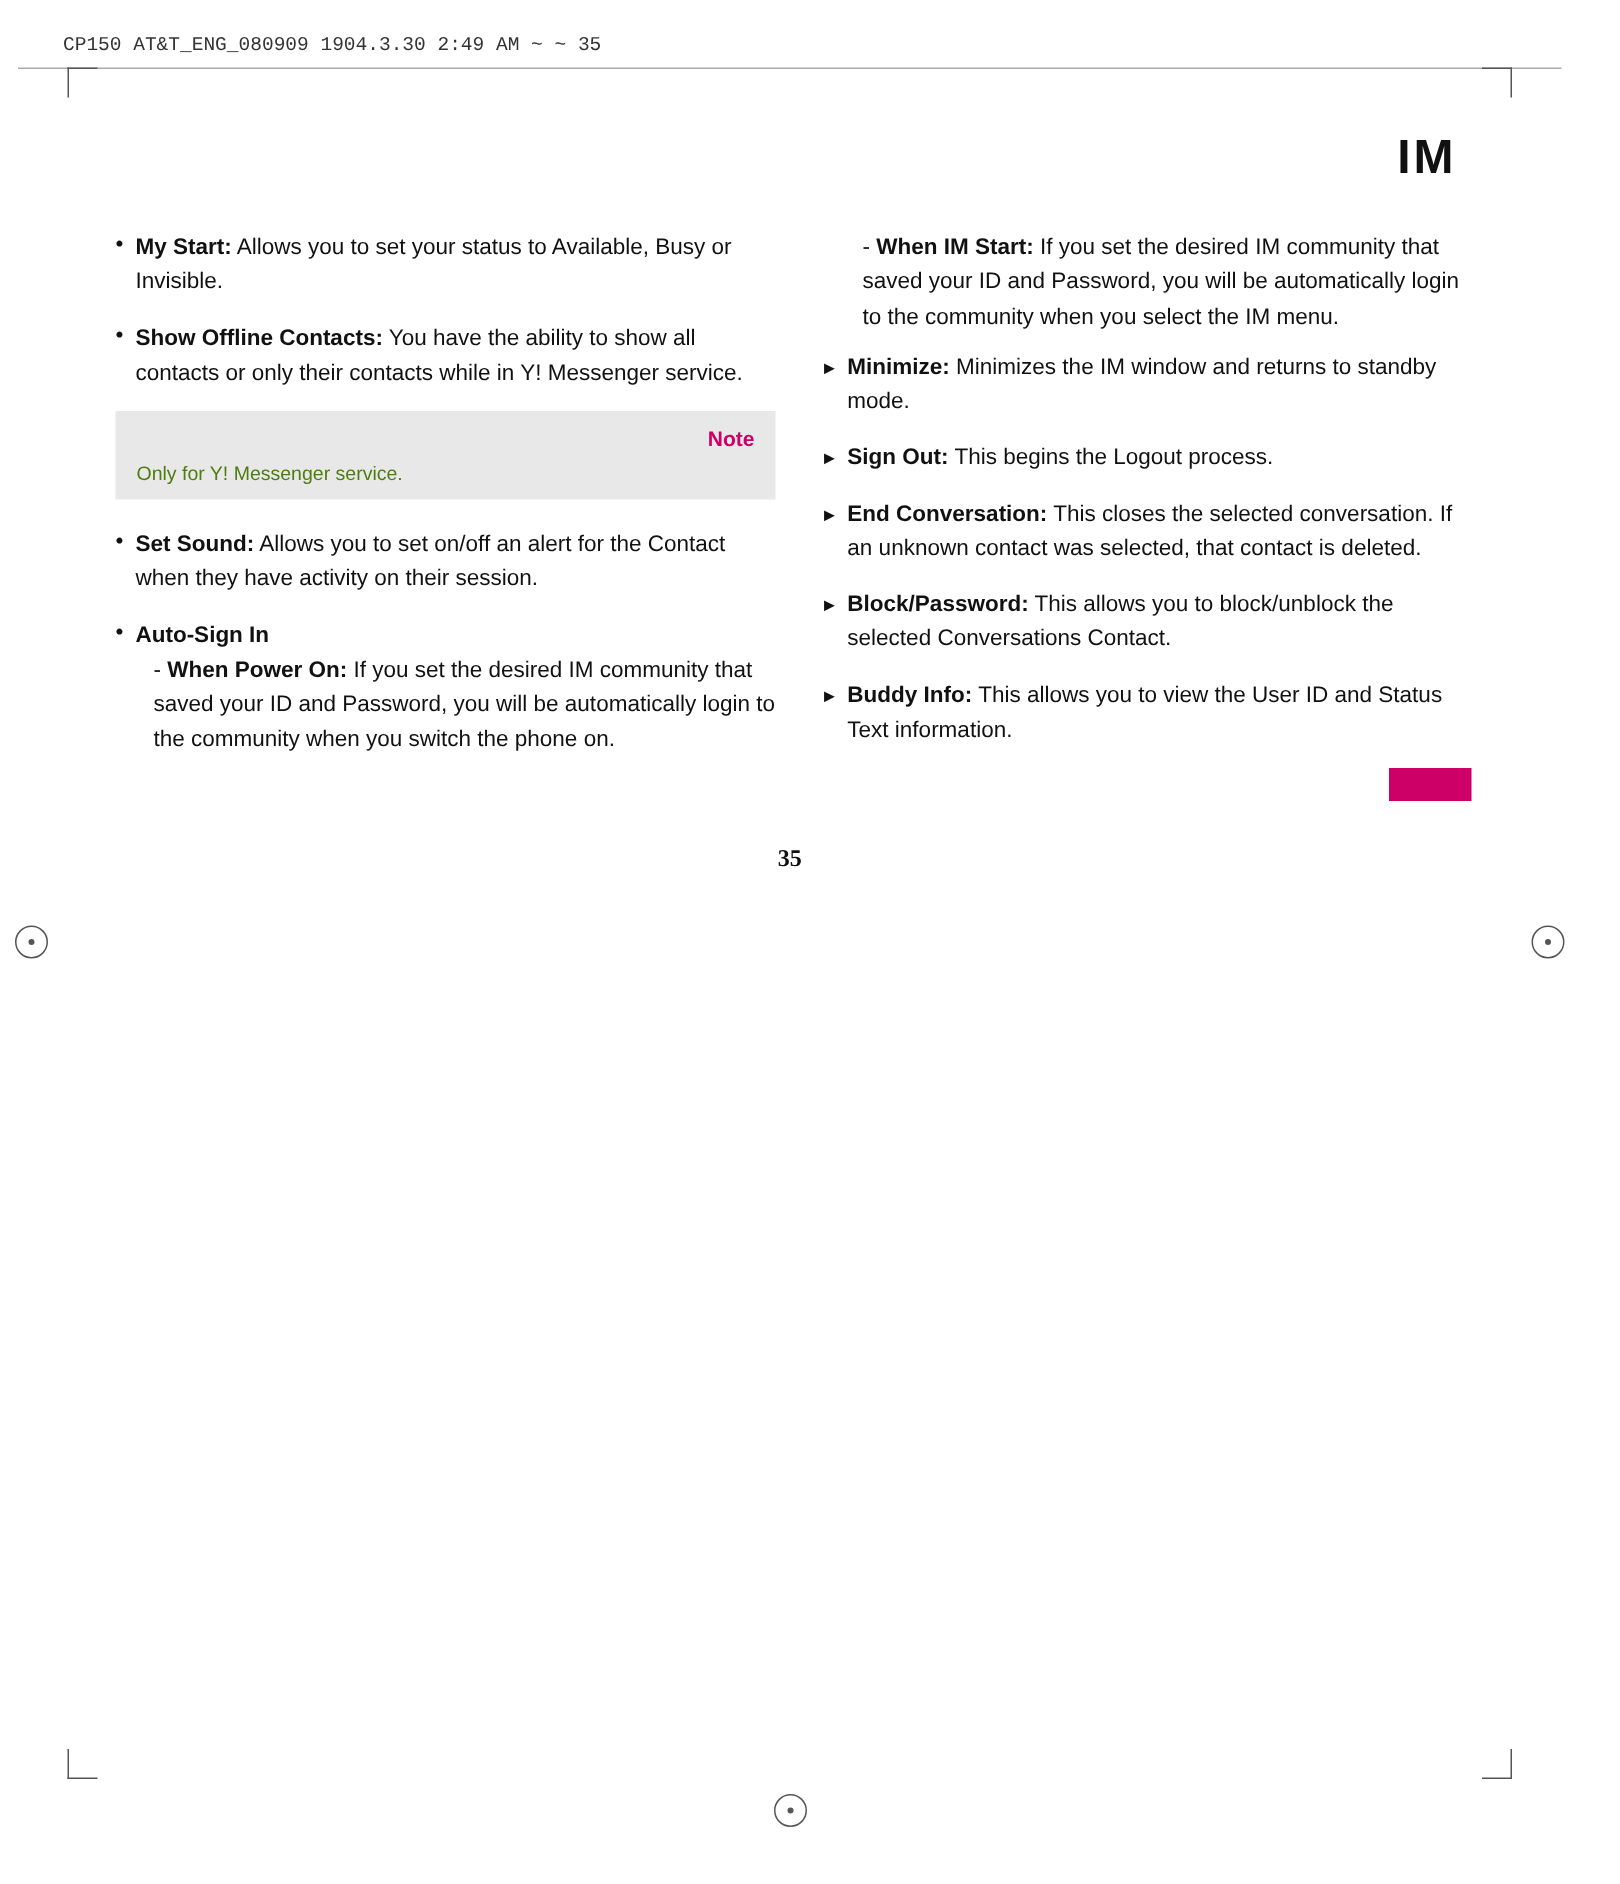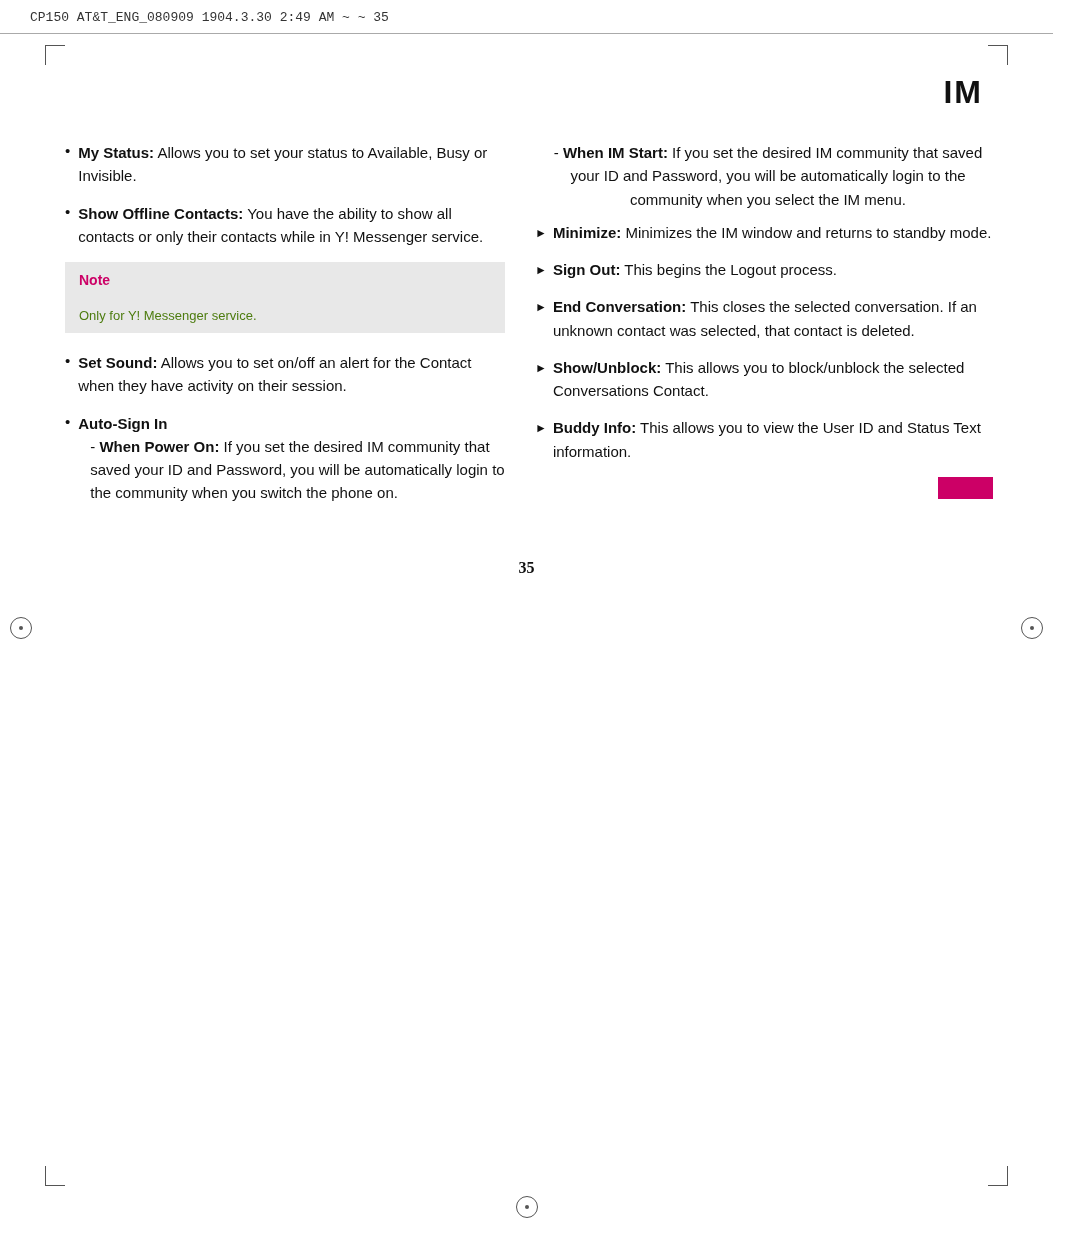--- a/index.html
+++ b/index.html
@@ -11,21 +11,21 @@
       font-size: 15px;
       color: #111;
       position: relative;
     }
 
     .page-container {
       width: 1053px;
       min-height: 1256px;
       position: relative;
       background: #fff;
-      padding: 0;
+      padding: 12px;
     }
 
     
     .header-bar {
       display: flex;
       align-items: center;
       justify-content: space-between;
       padding: 10px 30px 8px 30px;
       border-bottom: 1px solid #aaa;
       font-size: 13px;
@@ -99,21 +99,22 @@
       background: #e8e8e8;
       border: none;
       padding: 10px 14px;
       margin: 14px 0 18px 0;
     }
 
     .note-title {
       color: #cc0066;
       font-weight: bold;
       font-size: 14px;
-      margin-bottom: 20px;
+      margin-bottom: 8px;
+      text-align: right;
     }
 
     .note-text {
       font-size: 13px;
       color: #4d7c0f;
     }
 
     
     .sub-item {
       margin-left: 12px;
@@ -157,24 +158,23 @@
     .page-number {
       text-align: center;
       font-size: 16px;
       padding: 10px 0 20px 0;
       font-weight: bold;
       font-family: Liberation Serif, serif;
     }
 
     
     .right-dash-item {
-      margin-left: 8px;
+      margin-left: 28px;
       margin-bottom: 10px;
       line-height: 1.55;
-      text-align: center;
     }
 
     .bullet-wrapper {
       display: flex;
       align-items: flex-start;
       margin-bottom: 14px;
     }
     .bullet-wrapper .dot {
       margin-right: 8px;
       margin-top: 1px;
@@ -206,21 +206,21 @@
 
   <div class="page-title">IM</div>
 
   <div class="content-area">
 
     <div class="left-col">
 
       <div class="bullet-wrapper">
         <span class="dot">•</span>
         <div class="content">
-          <span class="bullet-label">My Status:</span><span> Allows you to set your status to Available, Busy or Invisible.</span>
+          <span class="bullet-label">My Start:</span><span> Allows you to set your status to Available, Busy or Invisible.</span>
         </div>
       </div>
 
       <div class="bullet-wrapper">
         <span class="dot">•</span>
         <div class="content">
           <span class="bullet-label">Show Offline Contacts:</span><span> You have the ability to show all contacts or only their contacts while in Y! Messenger service.</span>
         </div>
       </div>
 
@@ -272,21 +272,21 @@
       <div class="tri-bullet">
         <span class="tri">►</span>
         <div class="tri-content">
           <span class="bullet-label">End Conversation:</span><span> This closes the selected conversation. If an unknown contact was selected, that contact is deleted.</span>
         </div>
       </div>
 
       <div class="tri-bullet">
         <span class="tri">►</span>
         <div class="tri-content">
-          <span class="bullet-label">Show/Unblock:</span><span> This allows you to block/unblock the selected Conversations Contact.</span>
+          <span class="bullet-label">Block/Password:</span><span> This allows you to block/unblock the selected Conversations Contact.</span>
         </div>
       </div>
 
       <div class="tri-bullet">
         <span class="tri">►</span>
         <div class="tri-content">
           <span class="bullet-label">Buddy Info:</span><span> This allows you to view the User ID and Status Text information.</span>
         </div>
       </div>
 

